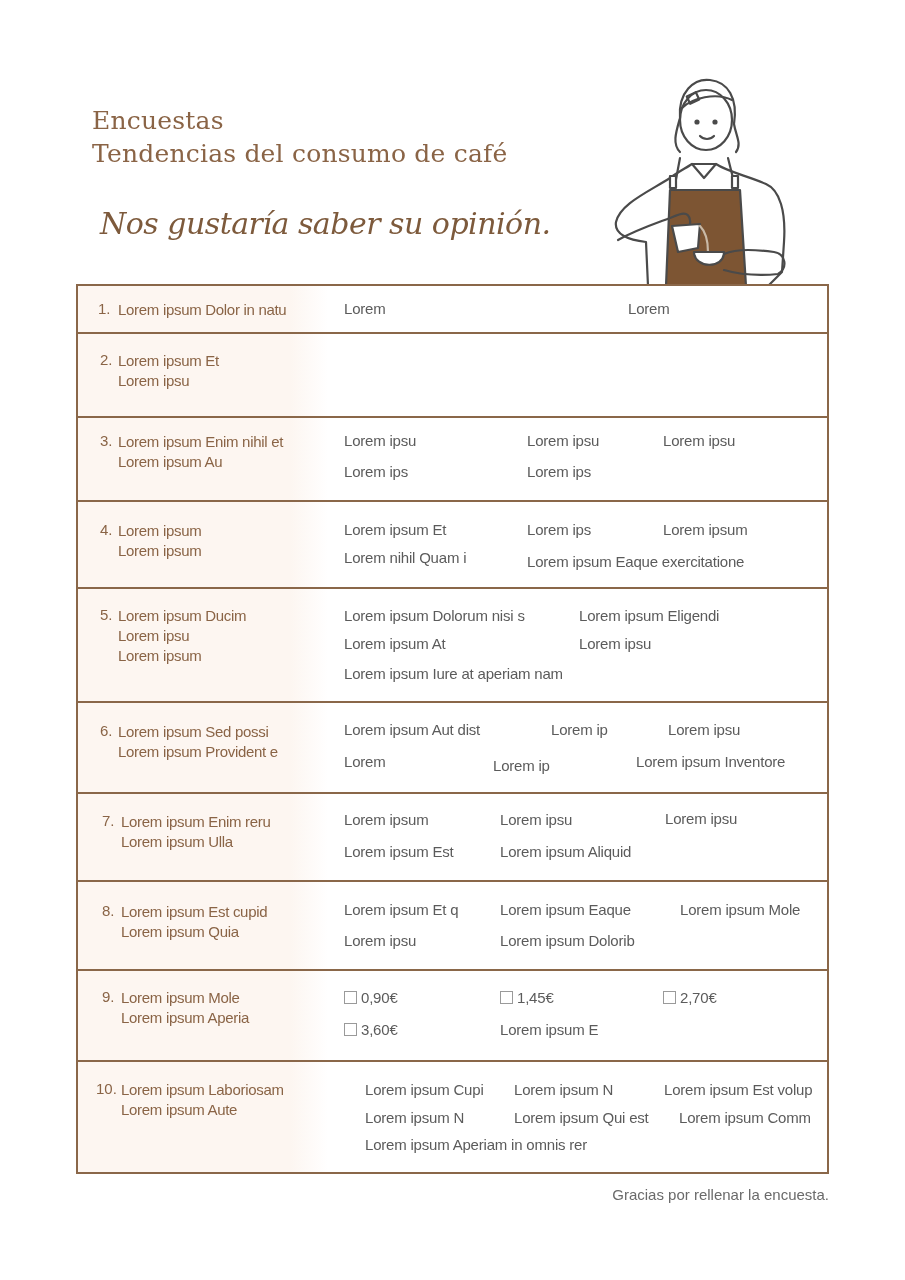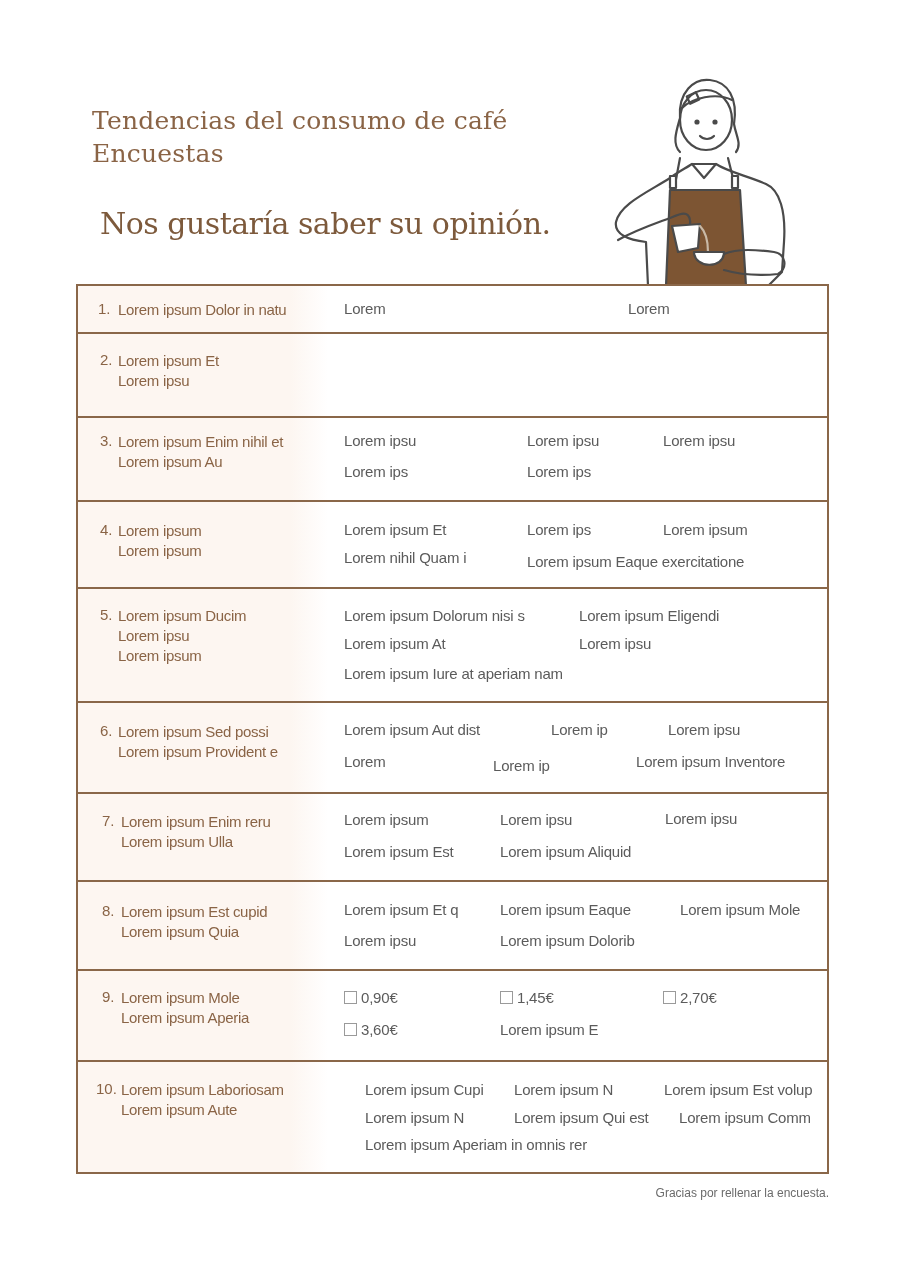--- a/index.html
+++ b/index.html
@@ -8,21 +8,21 @@
 
   .title {
     position: absolute; left: 92px; top: 104px;
     font-family: "DejaVu Serif", serif; font-size: 25px; line-height: 33px;
     color: #8a6446; letter-spacing: 0.2px;
   }
   .title div { white-space: nowrap; }
 
   .subtitle {
     position: absolute; left: 100px; top: 206px;
-    font-family: "DejaVu Serif", serif; 
+    font-family: "DejaVu Serif", serif; font-style: italic;
     font-size: 30px; color: #7d5a3c; letter-spacing: -0.5px;
     white-space: nowrap;
   }
 
   .barista { position: absolute; left: 608px; top: 72px; width: 190px; height: 214px; }
 
   .survey {
     position: absolute; left: 76px; top: 284px; width: 753px;
     border: 2px solid #8a6749;
   }
@@ -48,29 +48,29 @@
     position: absolute; font-size: 15px; color: #5b5b5b; white-space: nowrap;
     letter-spacing: -0.2px;
   }
   .cb {
     display: inline-block; width: 13px; height: 13px; border: 1px solid #9a9a9a;
     vertical-align: -1px; margin-right: 4px; background: #fff;
   }
 
   .footer {
     position: absolute; right: 76px; top: 1186px;
-    font-size: 12px; color: #6a6a6a; white-space: nowrap;
+    font-size: 15px; color: #6a6a6a; white-space: nowrap;
   }
 </style>
 </head>
 <body>
 
 <div class="title">
+  <div>Encuestas</div>
   <div>Tendencias del consumo de café</div>
-  <div>Encuestas</div>
 </div>
 <div class="subtitle">Nos gustaría saber su opinión.</div>
 
 <svg class="barista" viewBox="0 0 190 214" fill="none" stroke="#4a4a4a" stroke-width="2.2" stroke-linecap="round" stroke-linejoin="round">
 
   <path d="M40 214 L38 170 C20 168 6 162 8 150 C12 132 40 120 62 106 C70 100 78 96 84 92 L108 92 C120 100 140 104 158 112 C172 118 178 140 176 170 L174 200 L160 214" fill="#fff"></path>
 
   <path d="M62 118 L132 118 L138 214 L58 214 Z" fill="#7d5533" stroke="#4a4a4a"></path>
   <path d="M66 118 L72 86 M128 118 L120 86"></path>
   <rect x="62" y="104" width="6" height="12" fill="#fff"></rect>

